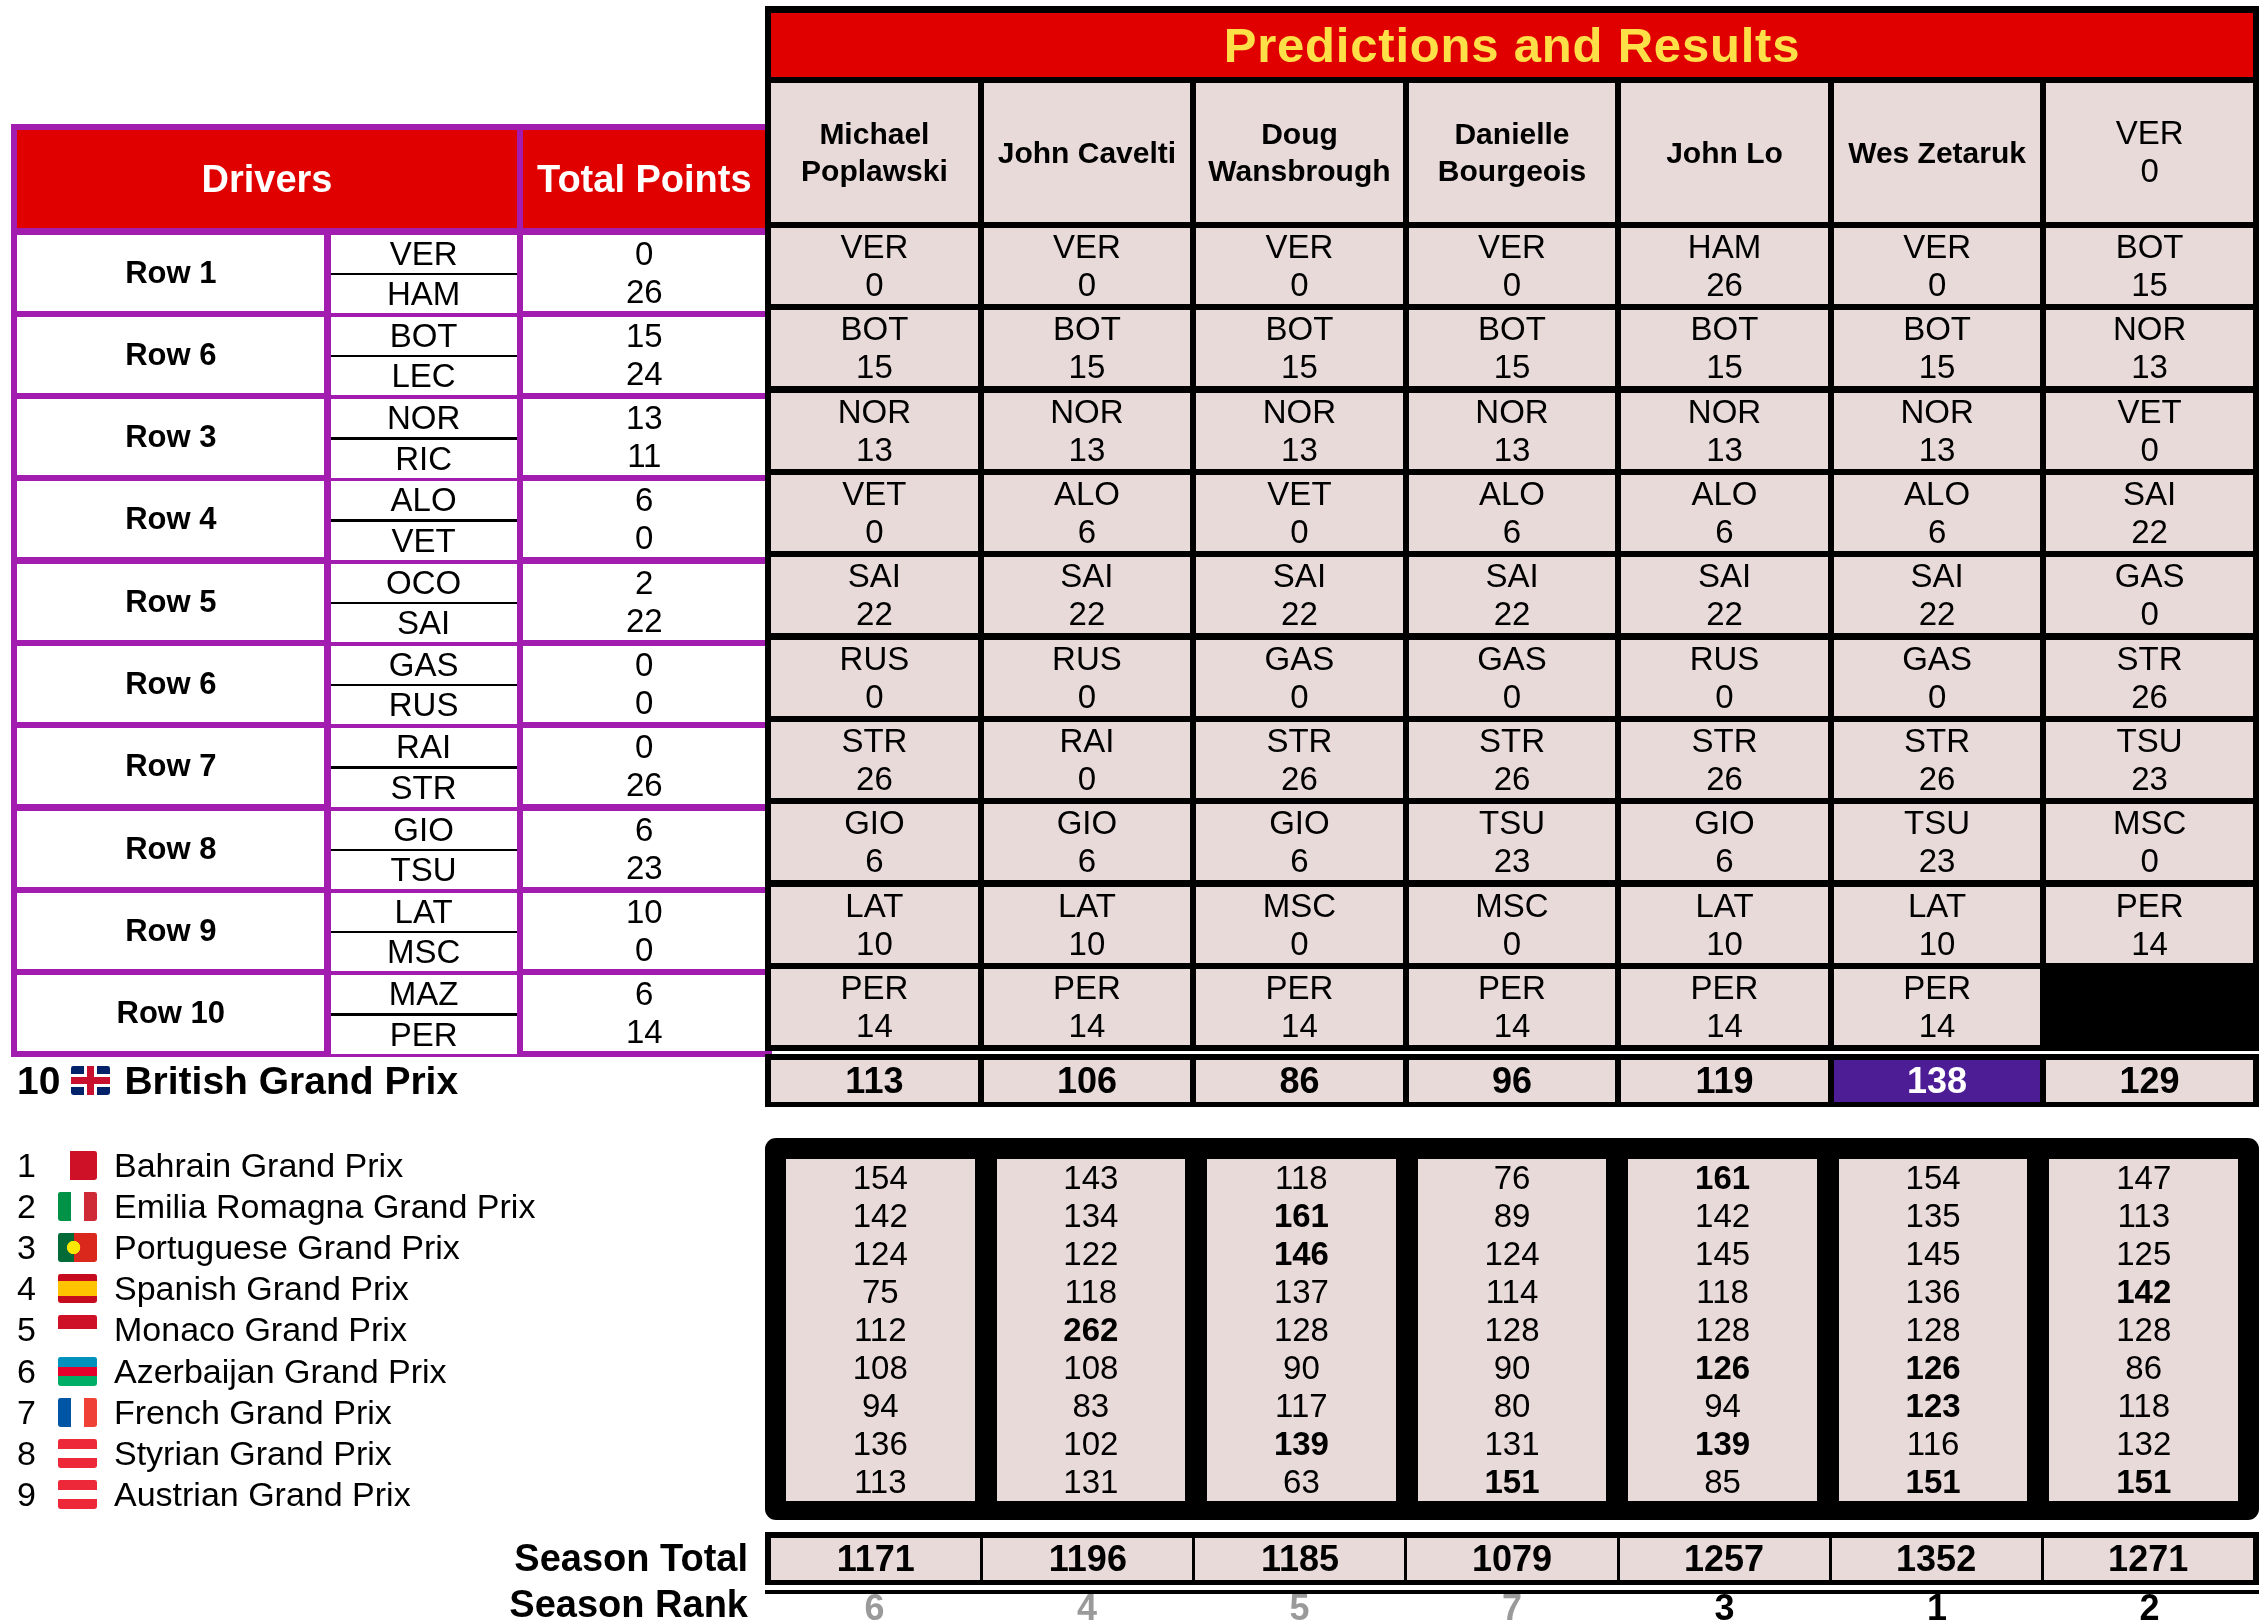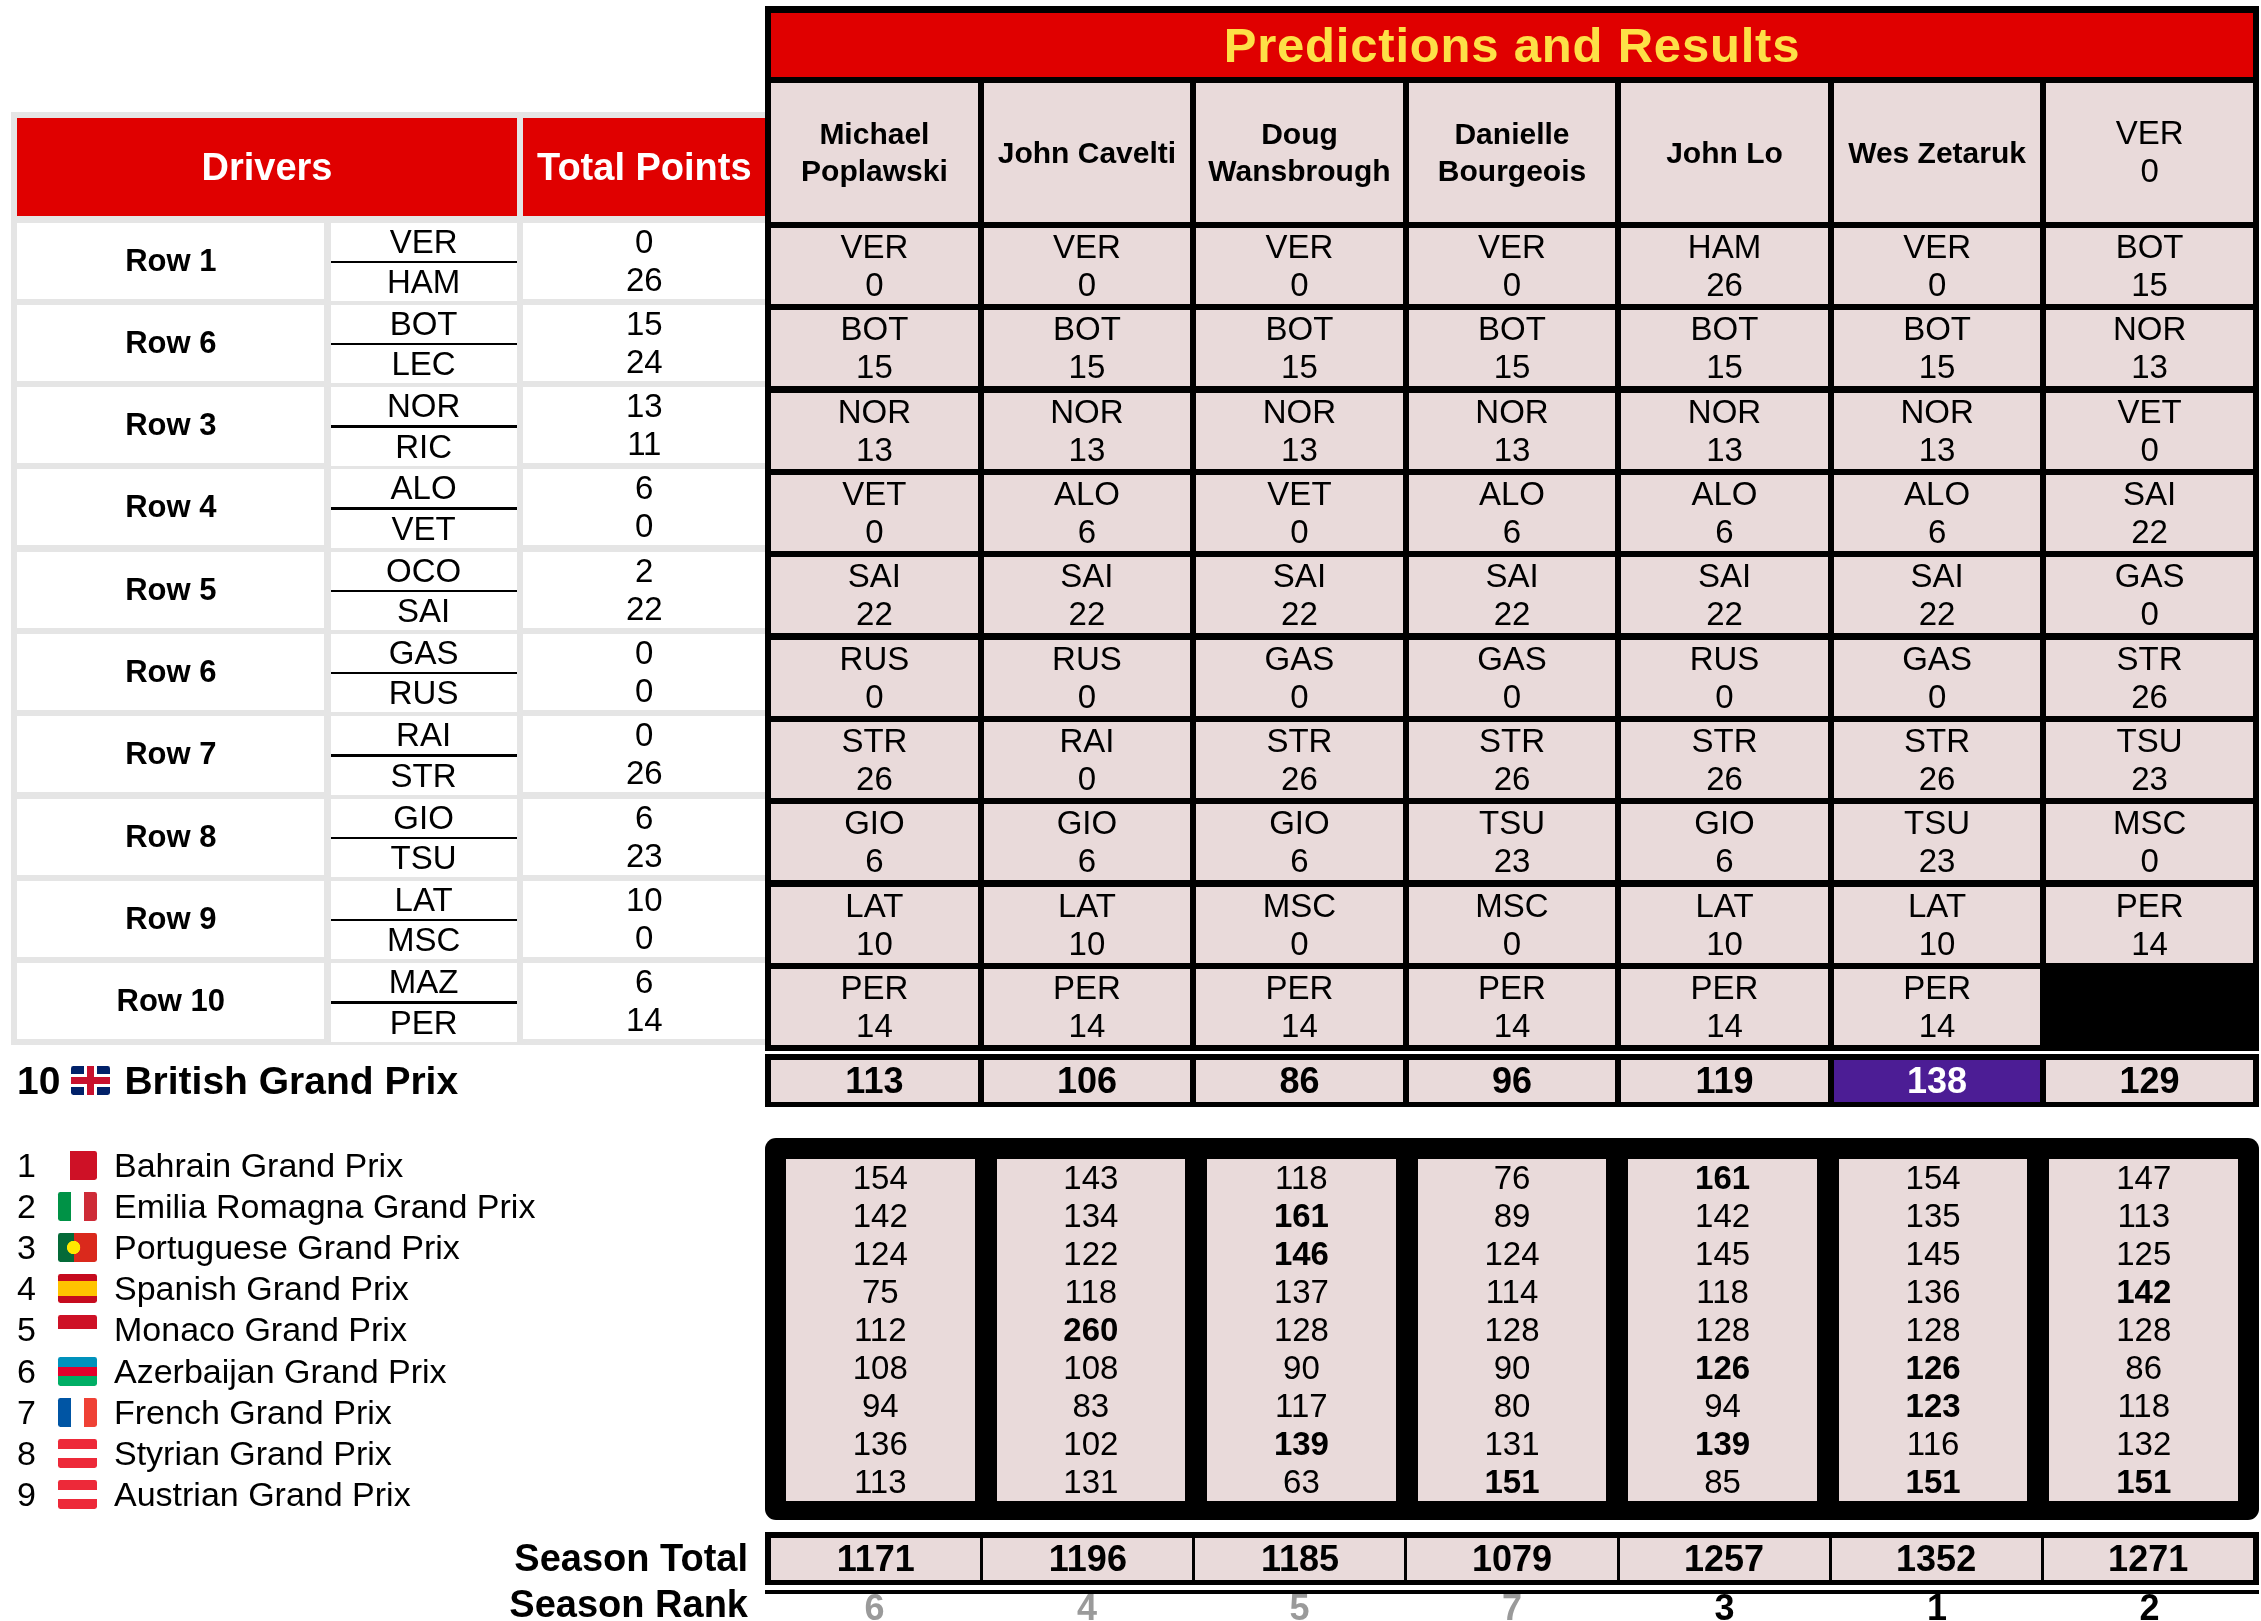--- a/index.html
+++ b/index.html
@@ -2,22 +2,22 @@
 <html style="font-size:12.5px"><head>
 <meta charset="utf-8">
 <style>
   html,body{margin:0;padding:0;}
   body{
     width:2261px;height:1622px;position:relative;background:#ffffff;
     font-family:"Liberation Sans", sans-serif;color:#000;overflow:hidden;
   }
   
   #left-grid{
-    position:absolute;left:11px;top:112px;width:761px;height:933px;
-    box-sizing:border-box;background:#e5e5e5;padding:6.3px;
+    position:absolute;left:11px;top:124px;width:761px;height:933px;
+    box-sizing:border-box;background:#a21caf;padding:6.3px;
     display:grid;grid-template-columns:307px 186px 1fr;
     grid-template-rows:98px repeat(10,76px);gap:6.3px;
   }
   .red-head{
     background:#e00000;color:#fff;font-weight:bold;font-size:38px;
     display:flex;align-items:center;justify-content:center;
   }
   .head-drivers{grid-column:1/3;}
   .row-label{
     background:#fff;display:flex;align-items:center;justify-content:center;
@@ -577,21 +577,21 @@
       <div class="race-score">108</div>
       <div class="race-score">94</div>
       <div class="race-score">136</div>
       <div class="race-score">113</div>
     </div>
     <div class="race-col">
       <div class="race-score">143</div>
       <div class="race-score">134</div>
       <div class="race-score">122</div>
       <div class="race-score">118</div>
-      <div class="race-score win">260</div>
+      <div class="race-score win">262</div>
       <div class="race-score">108</div>
       <div class="race-score">83</div>
       <div class="race-score">102</div>
       <div class="race-score">131</div>
     </div>
     <div class="race-col">
       <div class="race-score">118</div>
       <div class="race-score win">161</div>
       <div class="race-score win">146</div>
       <div class="race-score">137</div>

